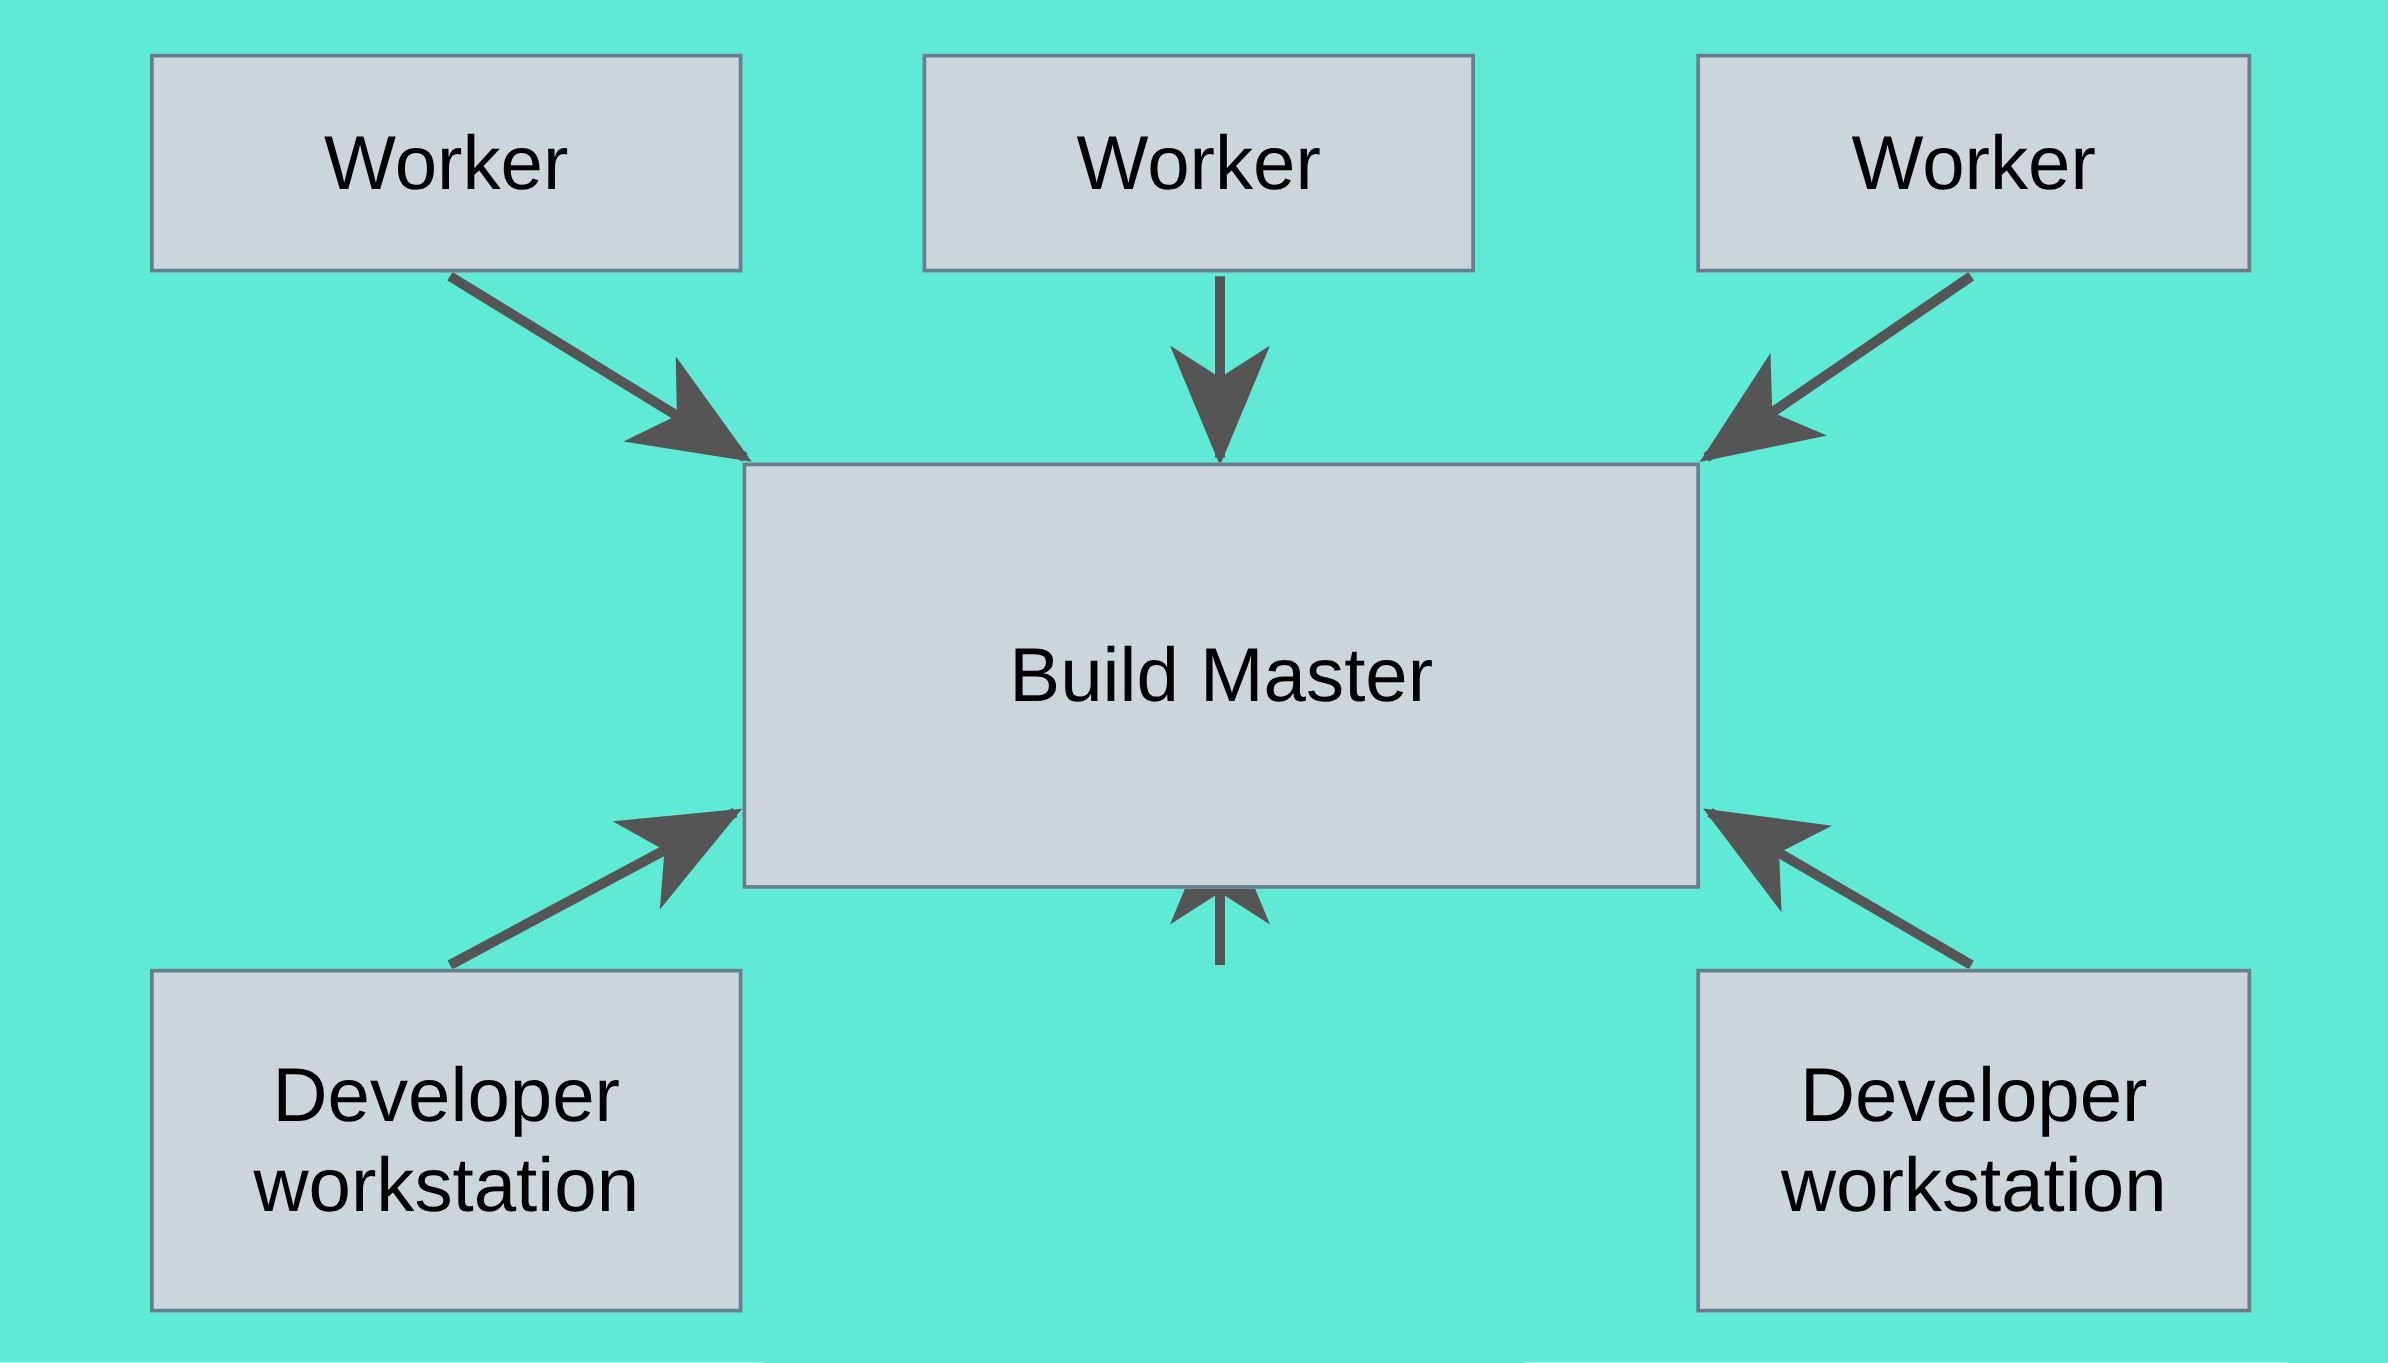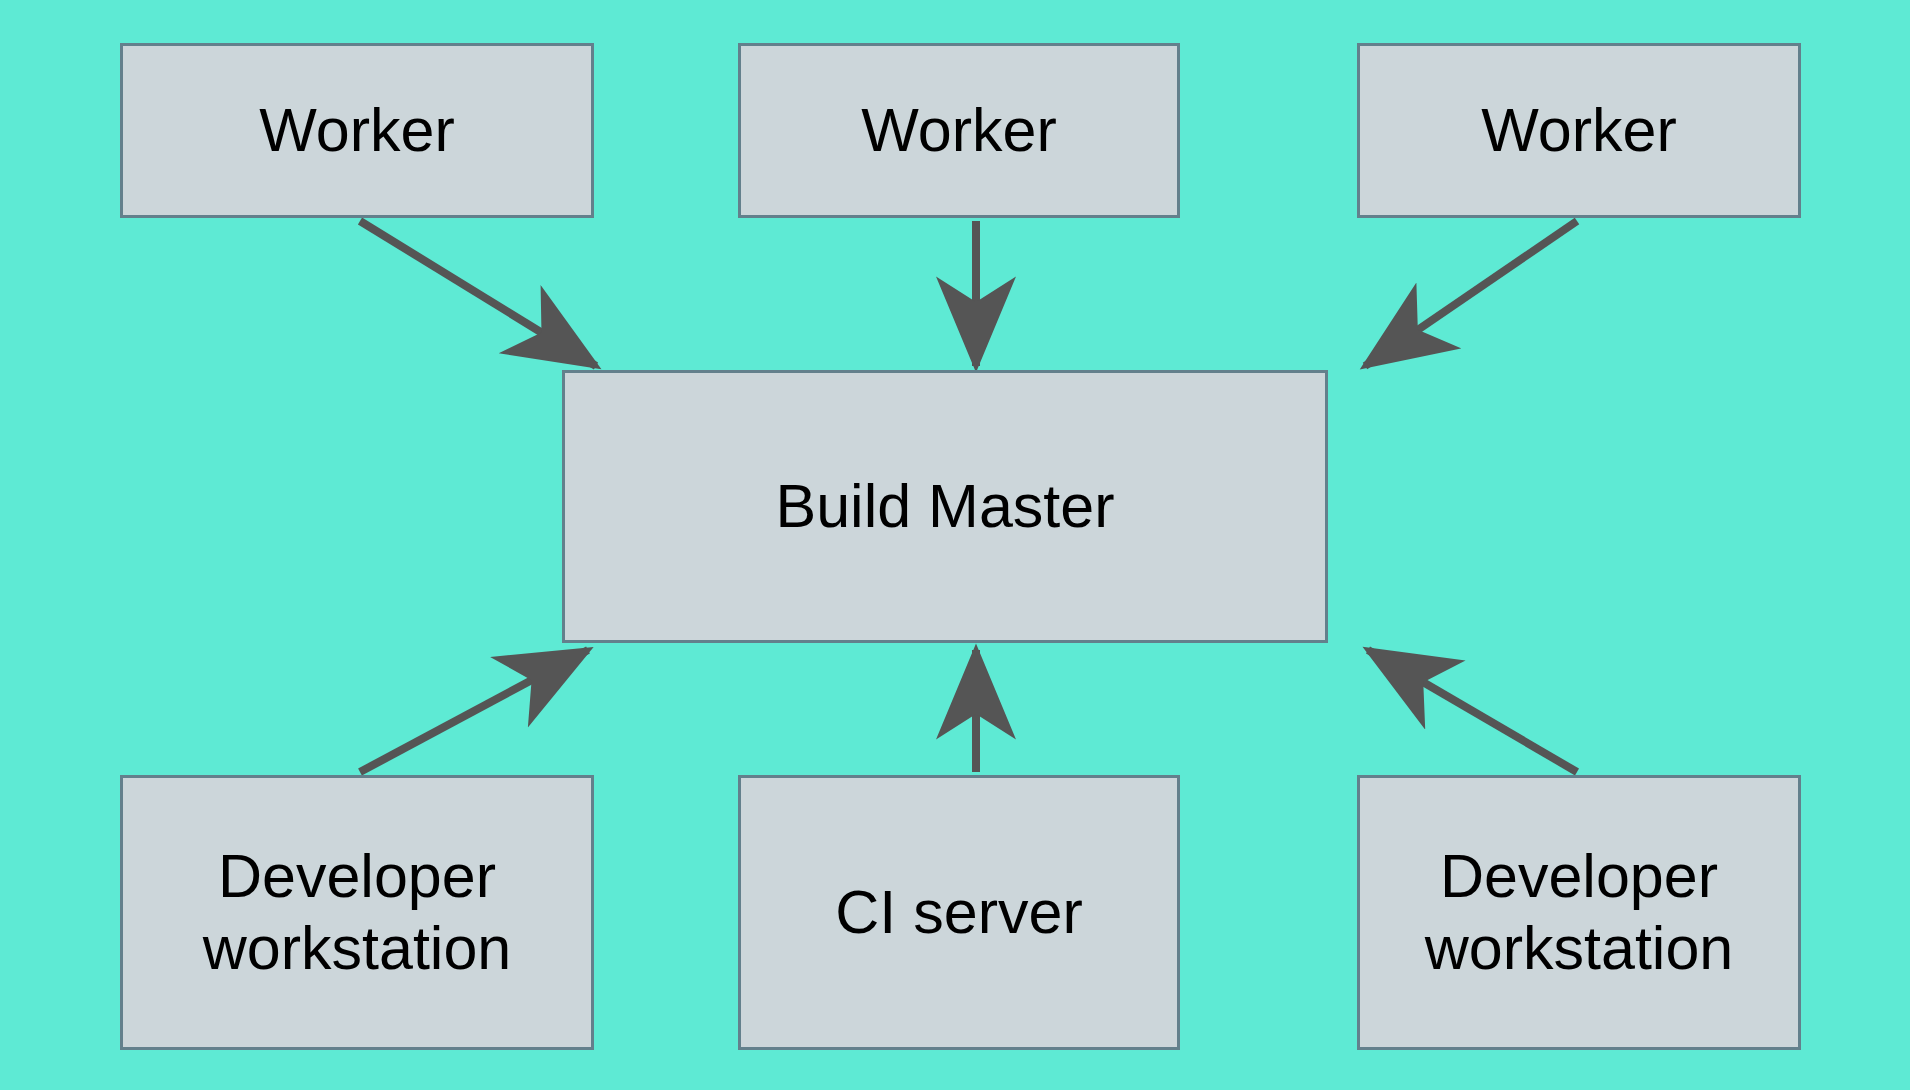--- a/index.html
+++ b/index.html
@@ -39,21 +39,21 @@
     z-index: 2;
   }
   .node-label {
     display: block;
     white-space: pre-line;
     padding: 0 10px;
   }
   .n-worker1 { left: 120px;  top: 43px;  width: 474px; height: 175px; font-size: 61px; }
   .n-worker2 { left: 738px;  top: 43px;  width: 442px; height: 175px; font-size: 61px; }
   .n-worker3 { left: 1357px; top: 43px;  width: 444px; height: 175px; font-size: 61px; }
-  .n-master  { left: 562px;  top: 370px; width: 766px; height: 273px; font-size: 61px; }
+  .n-master  { left: 594px;  top: 370px; width: 766px; height: 341px; font-size: 61px; }
   .n-devws1  { left: 120px;  top: 775px; width: 474px; height: 275px; font-size: 61px; }
   .n-ci      { left: 738px;  top: 775px; width: 442px; height: 275px; font-size: 61px; }
   .n-devws2  { left: 1357px; top: 775px; width: 444px; height: 275px; font-size: 61px; }
 </style>
 </head>
 <body>
 
 <div id="canvas">
 
   <svg id="edges" viewBox="0 0 1910 1090" width="1910" height="1090" xmlns="http://www.w3.org/2000/svg">
@@ -102,22 +102,19 @@
 
   <div class="node n-master">
     <span class="node-label">Build Master</span>
   </div>
 
   <div class="node n-devws1">
     <span class="node-label">Developer
 workstation</span>
   </div>
 
-  <div class="node n-ci">
-    <span class="node-label">CI server</span>
-  </div>
 
   <div class="node n-devws2">
     <span class="node-label">Developer
 workstation</span>
   </div>
 
 </div>
 
 </body></html>

